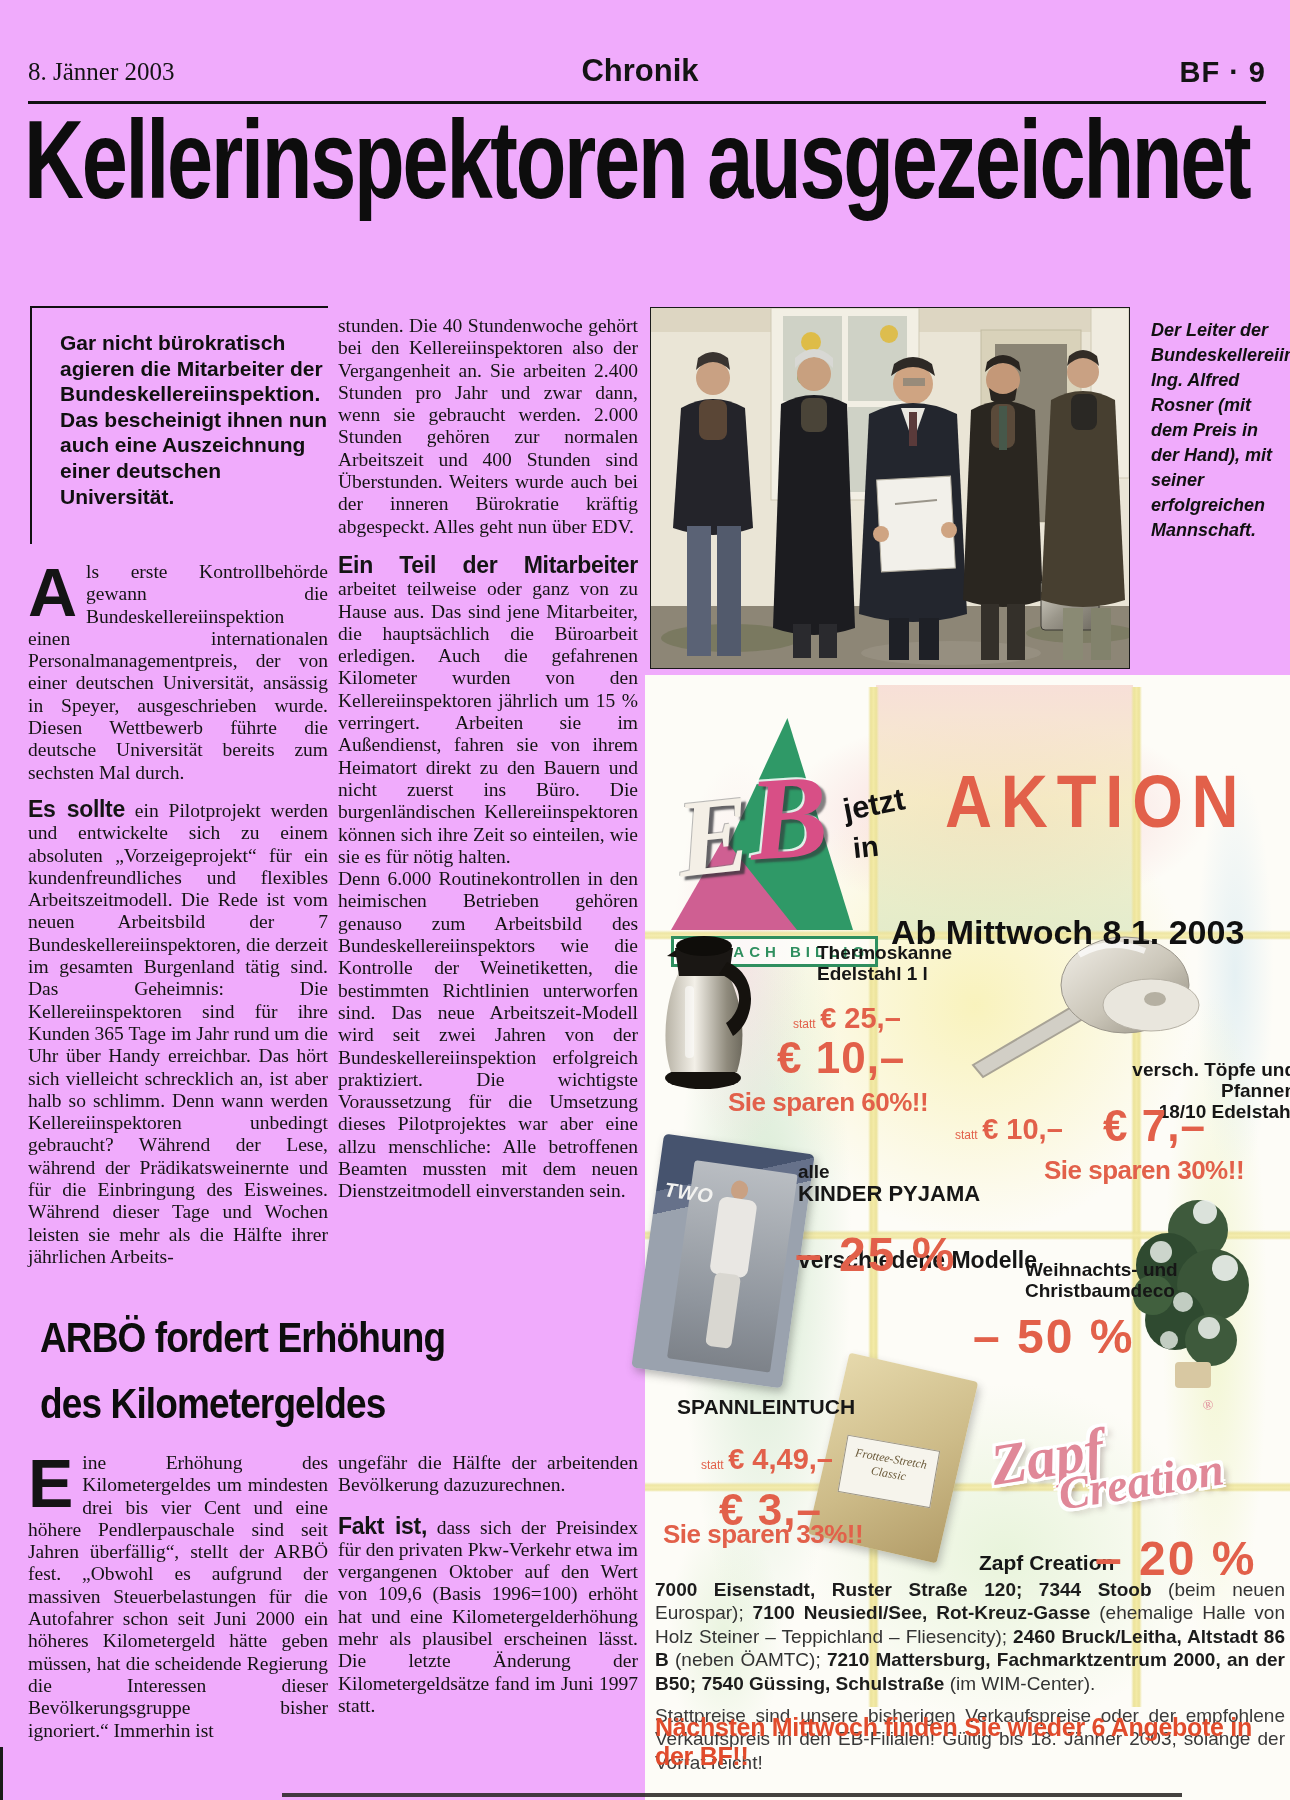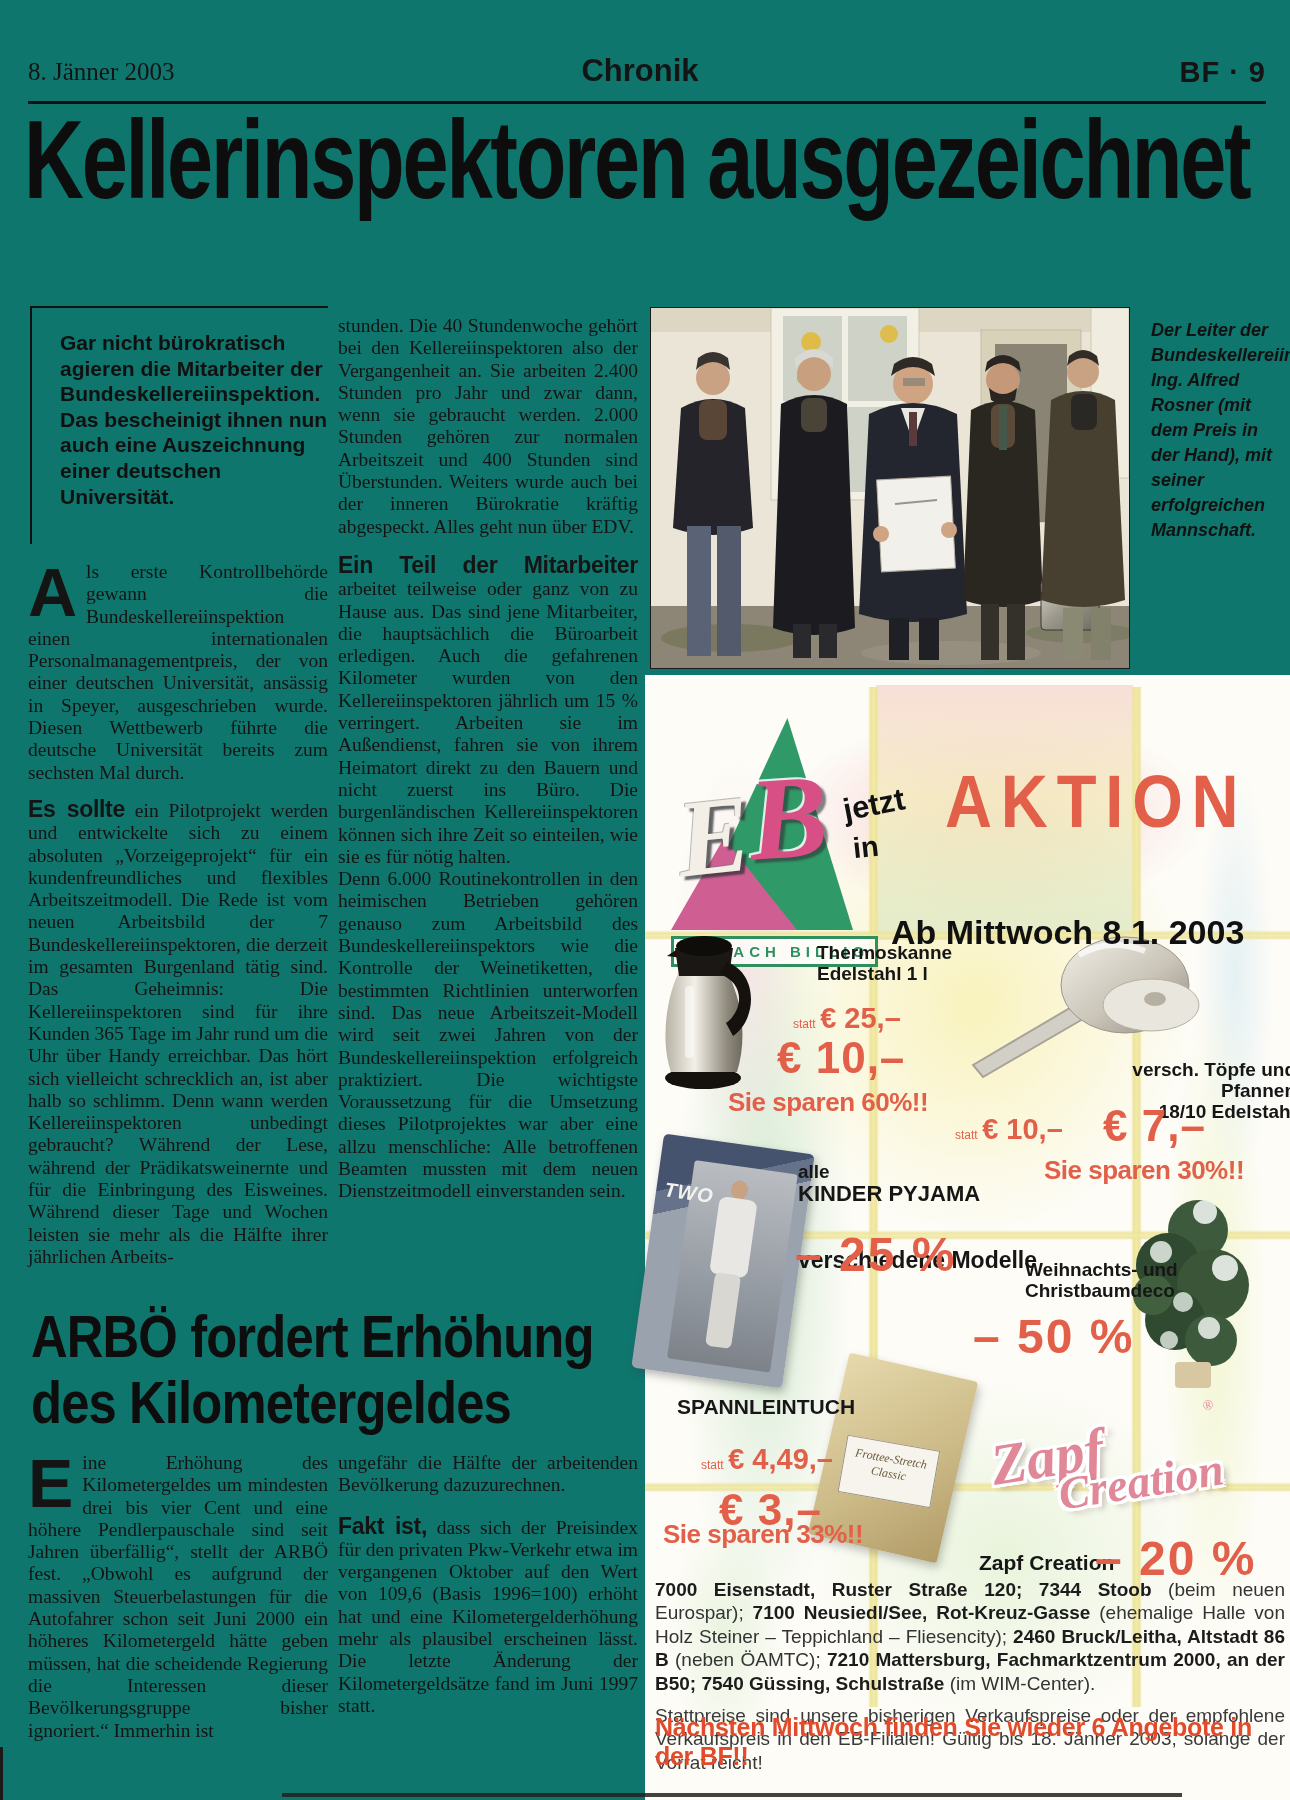--- a/index.html
+++ b/index.html
@@ -1,16 +1,16 @@
 <!DOCTYPE html>
 <html><head>
 <meta charset="utf-8">
 <style>
   html,body{margin:0;padding:0;background:#dddbd4;}
-  .page{position:relative;width:1290px;height:1800px;margin:0 auto;background:#0f766e;overflow:hidden;
+  .page{position:relative;width:1290px;height:1800px;margin:0 auto;background:#f0abfc;overflow:hidden;
         font-family:"Liberation Serif","DejaVu Serif",serif;color:#141414;}
   .abs{position:absolute;}
   .sans{font-family:"Liberation Sans","DejaVu Sans",sans-serif;}
   .cond{display:inline-block;transform-origin:0 50%;white-space:nowrap;}
 
   
   .hdr-date{left:28px;top:58px;font-size:25px;}
   .hdr-section{left:0;top:53px;width:1210px;text-align:center;font-weight:bold;font-size:31px;padding-left:35px;}
   .hdr-issue{right:24px;top:56px;font-weight:bold;font-size:29px;letter-spacing:1px;}
   .hdr-rule{left:28px;top:101px;width:1238px;height:3px;background:#111;}
@@ -30,21 +30,21 @@
   .lead{font-family:"Liberation Sans","DejaVu Sans",sans-serif;font-weight:bold;font-size:23px;letter-spacing:-.3px;}
   .dropcap{float:left;font-family:"Liberation Sans","DejaVu Sans",sans-serif;font-weight:bold;
            font-size:68px;line-height:52px;padding:5px 9px 0 0;}
 
   
   .photo{left:650px;top:307px;width:478px;height:360px;border:1px solid #1a1a1a;background:#e8e3d4;}
   .caption{left:1151px;top:318px;width:136px;font-family:"Liberation Sans","DejaVu Sans",sans-serif;
            font-style:italic;font-weight:bold;font-size:18px;line-height:25px;color:#111;}
 
   
-  .h2line{left:31px;font-weight:bold;font-size:59px;line-height:62px;letter-spacing:-1px;color:#0d0d0d;}
+  .h2line{left:40px;font-weight:bold;font-size:43px;line-height:62px;letter-spacing:-1px;color:#0d0d0d;}
   .h2line .cond{transform:scaleX(.86);}
 
   
   .ad{left:645px;top:675px;width:645px;height:1125px;
       background:
         radial-gradient(closest-side at 350px 140px, rgba(242,170,175,.55), transparent 72%),
         radial-gradient(closest-side at 330px 330px, rgba(246,236,150,.6), transparent 70%),
         radial-gradient(closest-side at 95px 280px, rgba(246,205,215,.45), transparent 70%),
         radial-gradient(closest-side at 120px 570px, rgba(175,216,175,.5), transparent 72%),
         radial-gradient(closest-side at 570px 650px, rgba(232,240,175,.5), transparent 70%),

